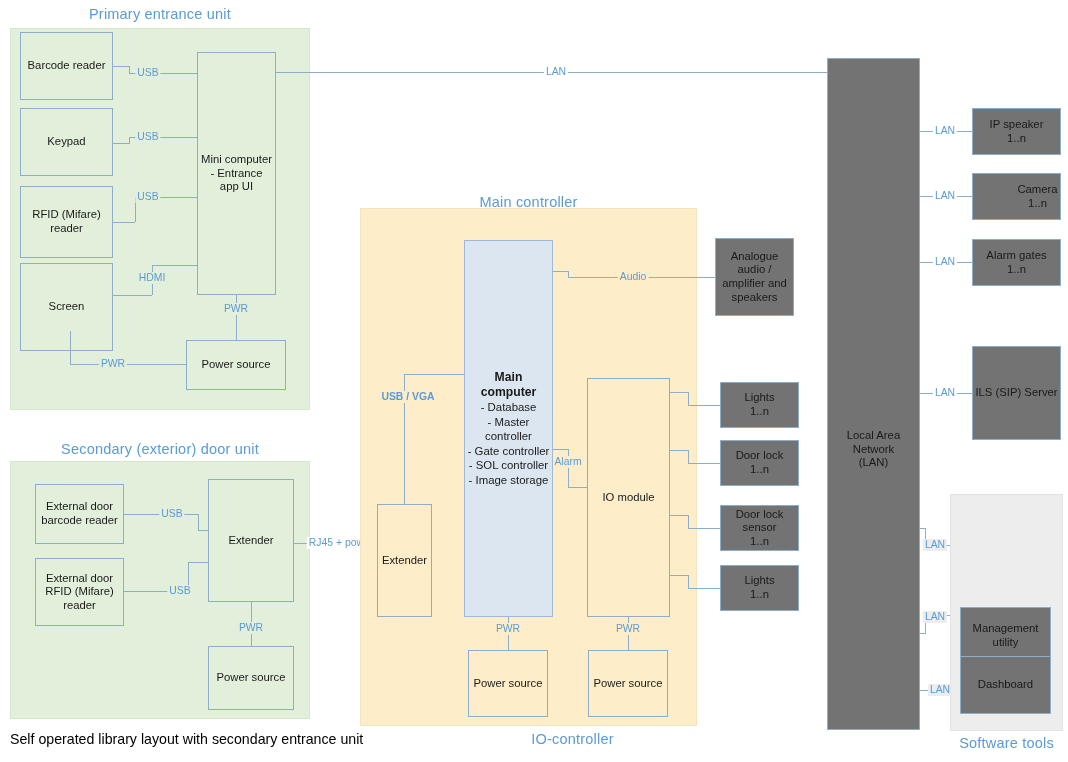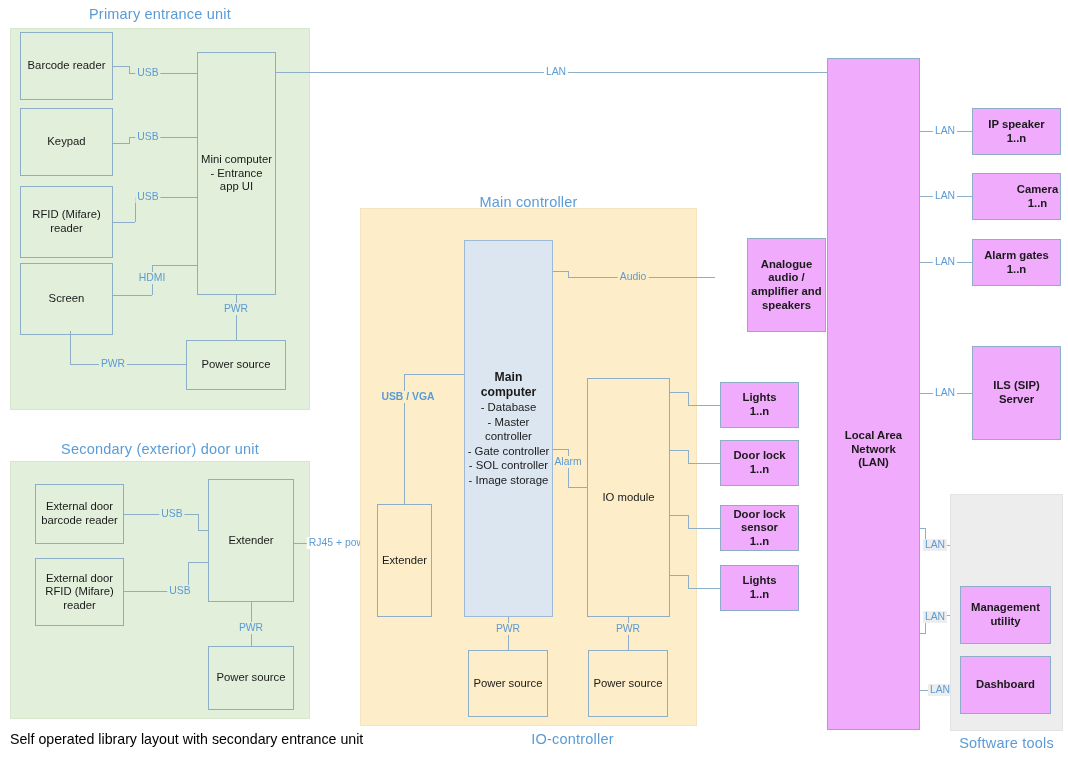--- a/index.html
+++ b/index.html
@@ -39,21 +39,21 @@
     background:transparent;
     display:flex;
     align-items:center;
     justify-content:center;
     text-align:center;
     color:#1a1a1a;
     font-size:11.3px;
     line-height:13.6px;
     padding:2px;
   }
-  .node.fill-white{background:#f0abfc;font-weight:bold;}
+  .node.fill-white{background:#737373;}
   .node.fill-blue{background:#dce6f1;border-color:#9db9d6;}
   .node .node-label{white-space:pre-line;}
   
   .mc-body{
     display:flex;
     flex-direction:column;
     align-items:center;
     justify-content:center;
     width:100%;
     line-height:14.5px;
@@ -127,21 +127,21 @@
   <div class="node" style="left:20px;top:32px;width:93px;height:68px;">
     <span class="node-label">Barcode reader</span>
   </div>
   <div class="node" style="left:20px;top:108px;width:93px;height:68px;">
     <span class="node-label">Keypad</span>
   </div>
   <div class="node" style="left:20px;top:186px;width:93px;height:72px;">
     <span class="node-label">RFID (Mifare)
 reader</span>
   </div>
-  <div class="node" style="left:20px;top:263px;width:93px;height:72px;">
+  <div class="node" style="left:20px;top:263px;width:93px;height:88px;">
     <span class="node-label">Screen</span>
   </div>
   <div class="node" style="left:197px;top:52px;width:79px;height:243px;">
     <span class="node-label">Mini computer
 - Entrance app UI</span>
   </div>
   <div class="node" style="left:186px;top:340px;width:100px;height:50px;">
     <span class="node-label">Power source</span>
   </div>
 
@@ -243,21 +243,21 @@
     </div>
   </div>
 
   <div class="node" style="left:468px;top:650px;width:80px;height:67px;">
     <span class="node-label">Power source</span>
   </div>
   <div class="node" style="left:588px;top:650px;width:80px;height:67px;">
     <span class="node-label">Power source</span>
   </div>
 
-  <div class="node fill-white" style="left:747px;top:238px;width:79px;height:94px;">
+  <div class="node fill-white" style="left:715px;top:238px;width:79px;height:78px;">
     <span class="node-label">Analogue
 audio /
 amplifier and
 speakers</span>
   </div>
   <div class="node fill-white" style="left:720px;top:382px;width:79px;height:46px;">
     <span class="node-label">Lights
 1..n</span>
   </div>
   <div class="node fill-white" style="left:720px;top:440px;width:79px;height:46px;">
@@ -316,21 +316,21 @@
     <span class="node-label">Alarm gates
 1..n</span>
   </div>
   <div class="node fill-white" style="left:972px;top:346px;width:89px;height:94px;">
     <span class="node-label">ILS (SIP) Server</span>
   </div>
 
   <div class="group group-grey" style="left:950px;top:494px;width:113px;height:237px;"></div>
   <div class="group-title" style="left:950px;top:735px;width:113px;">Software tools</div>
 
-  <div class="node fill-white" style="left:960px;top:586px;width:91px;height:58px;">
+  <div class="node fill-white" style="left:960px;top:607px;width:91px;height:58px;">
     <span class="node-label">Management
 utility</span>
   </div>
   <div class="node fill-white" style="left:960px;top:656px;width:91px;height:58px;">
     <span class="node-label">Dashboard</span>
   </div>
 
   <div class="caption" style="left:10px;top:731px;">Self operated library layout with secondary entrance unit</div>
 
 </div>

